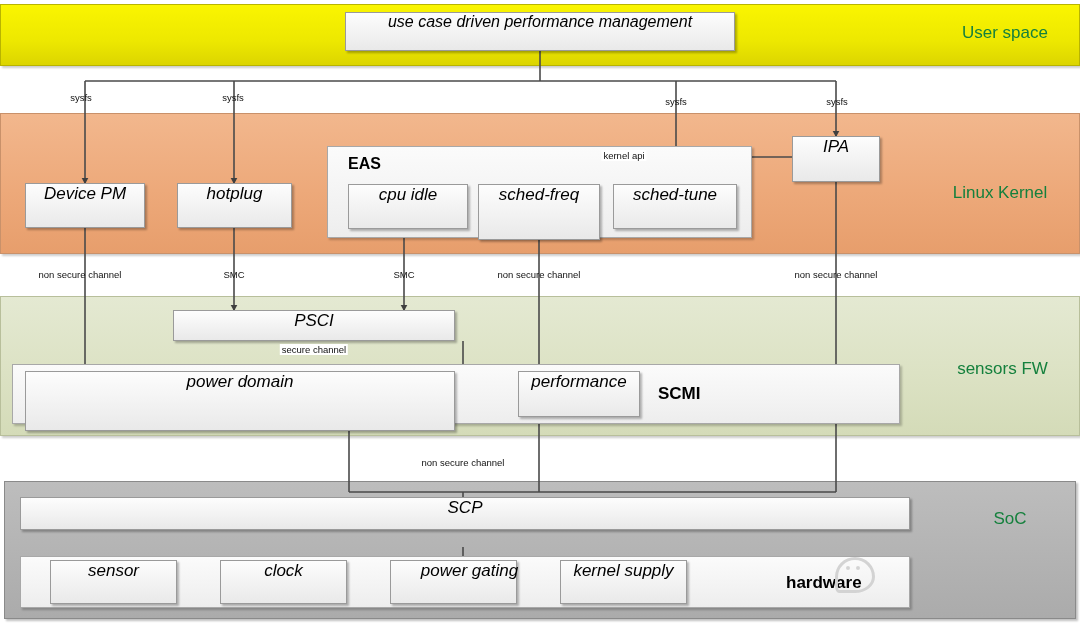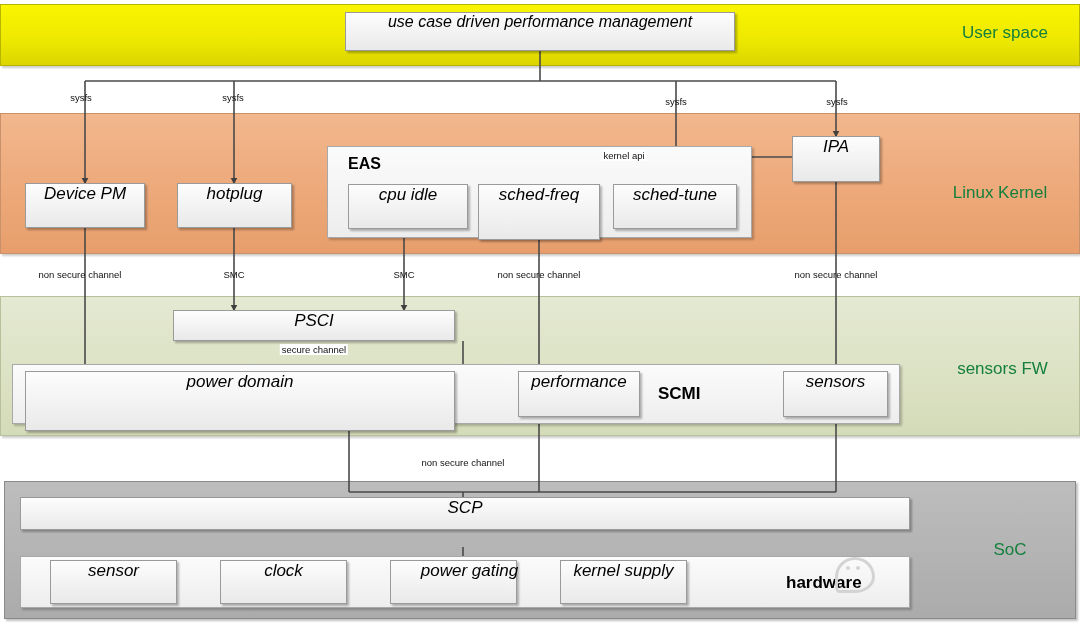--- a/index.html
+++ b/index.html
@@ -52,21 +52,21 @@
               background:linear-gradient(180deg,#E4E9D2 0%,#DCE2C4 55%,#D4DBB8 100%);
               border:1px solid #b8bf9b;box-shadow:1.5px 1.5px 2px rgba(0,0,0,.2);"></div>
 
   <div class="band" style="left:4px;top:481px;width:1072px;height:138px;
               background:linear-gradient(180deg,#BDBDBD 0%,#B3B3B3 55%,#ABABAB 100%);
               border:1px solid #8a8a8a;box-shadow:1.5px 1.5px 2px rgba(0,0,0,.25);"></div>
 
   <div class="band-label" style="left:940px;top:22px;width:130px;">User space</div>
   <div class="band-label" style="left:930px;top:182px;width:140px;">Linux Kernel</div>
   <div class="band-label" style="left:930px;top:358px;width:145px;">sensors FW</div>
-  <div class="band-label" style="left:955px;top:539px;width:110px;">SoC</div>
+  <div class="band-label" style="left:955px;top:508px;width:110px;">SoC</div>
 
   <svg class="wires" viewBox="0 0 1080 626">
     <defs>
       <marker id="ah" markerWidth="9" markerHeight="9" refX="5.2" refY="4" orient="auto" markerUnits="userSpaceOnUse">
         <path d="M0,0.6 L6.4,4 L0,7.4 z" fill="#3f3f3f"></path>
       </marker>
     </defs>
     <g stroke="#4a4a4a" stroke-width="1.6" fill="none">
 
       <path d="M540,50 L540,81"></path>
@@ -160,23 +160,20 @@
 
   <div class="group" style="left:12px;top:364px;width:888px;height:60px;">
     <div class="group-title" style="left:645px;top:19px;font-size:17px;">SCMI</div>
   </div>
   <div class="node" style="left:25px;top:371px;width:430px;height:60px;font-size:17px;">
     <span>power domain</span>
   </div>
   <div class="node" style="left:478px;top:371px;width:122px;height:46px;font-size:17px;margin-left:40px;">
     <span>performance</span>
   </div>
-  <div class="node" style="left:783px;top:371px;width:105px;height:46px;font-size:17px;">
-    <span>sensors</span>
-  </div>
 
   <div class="edge-label nobg" style="left:463px;top:457px;">non secure channel</div>
 
   <div class="node" style="left:20px;top:497px;width:890px;height:33px;font-size:17px;">
     <span>SCP</span>
   </div>
 
   <div class="group" style="left:20px;top:556px;width:890px;height:52px;">
     <div class="group-title" style="left:765px;top:16px;font-size:17px;">hardware</div>
   </div>

